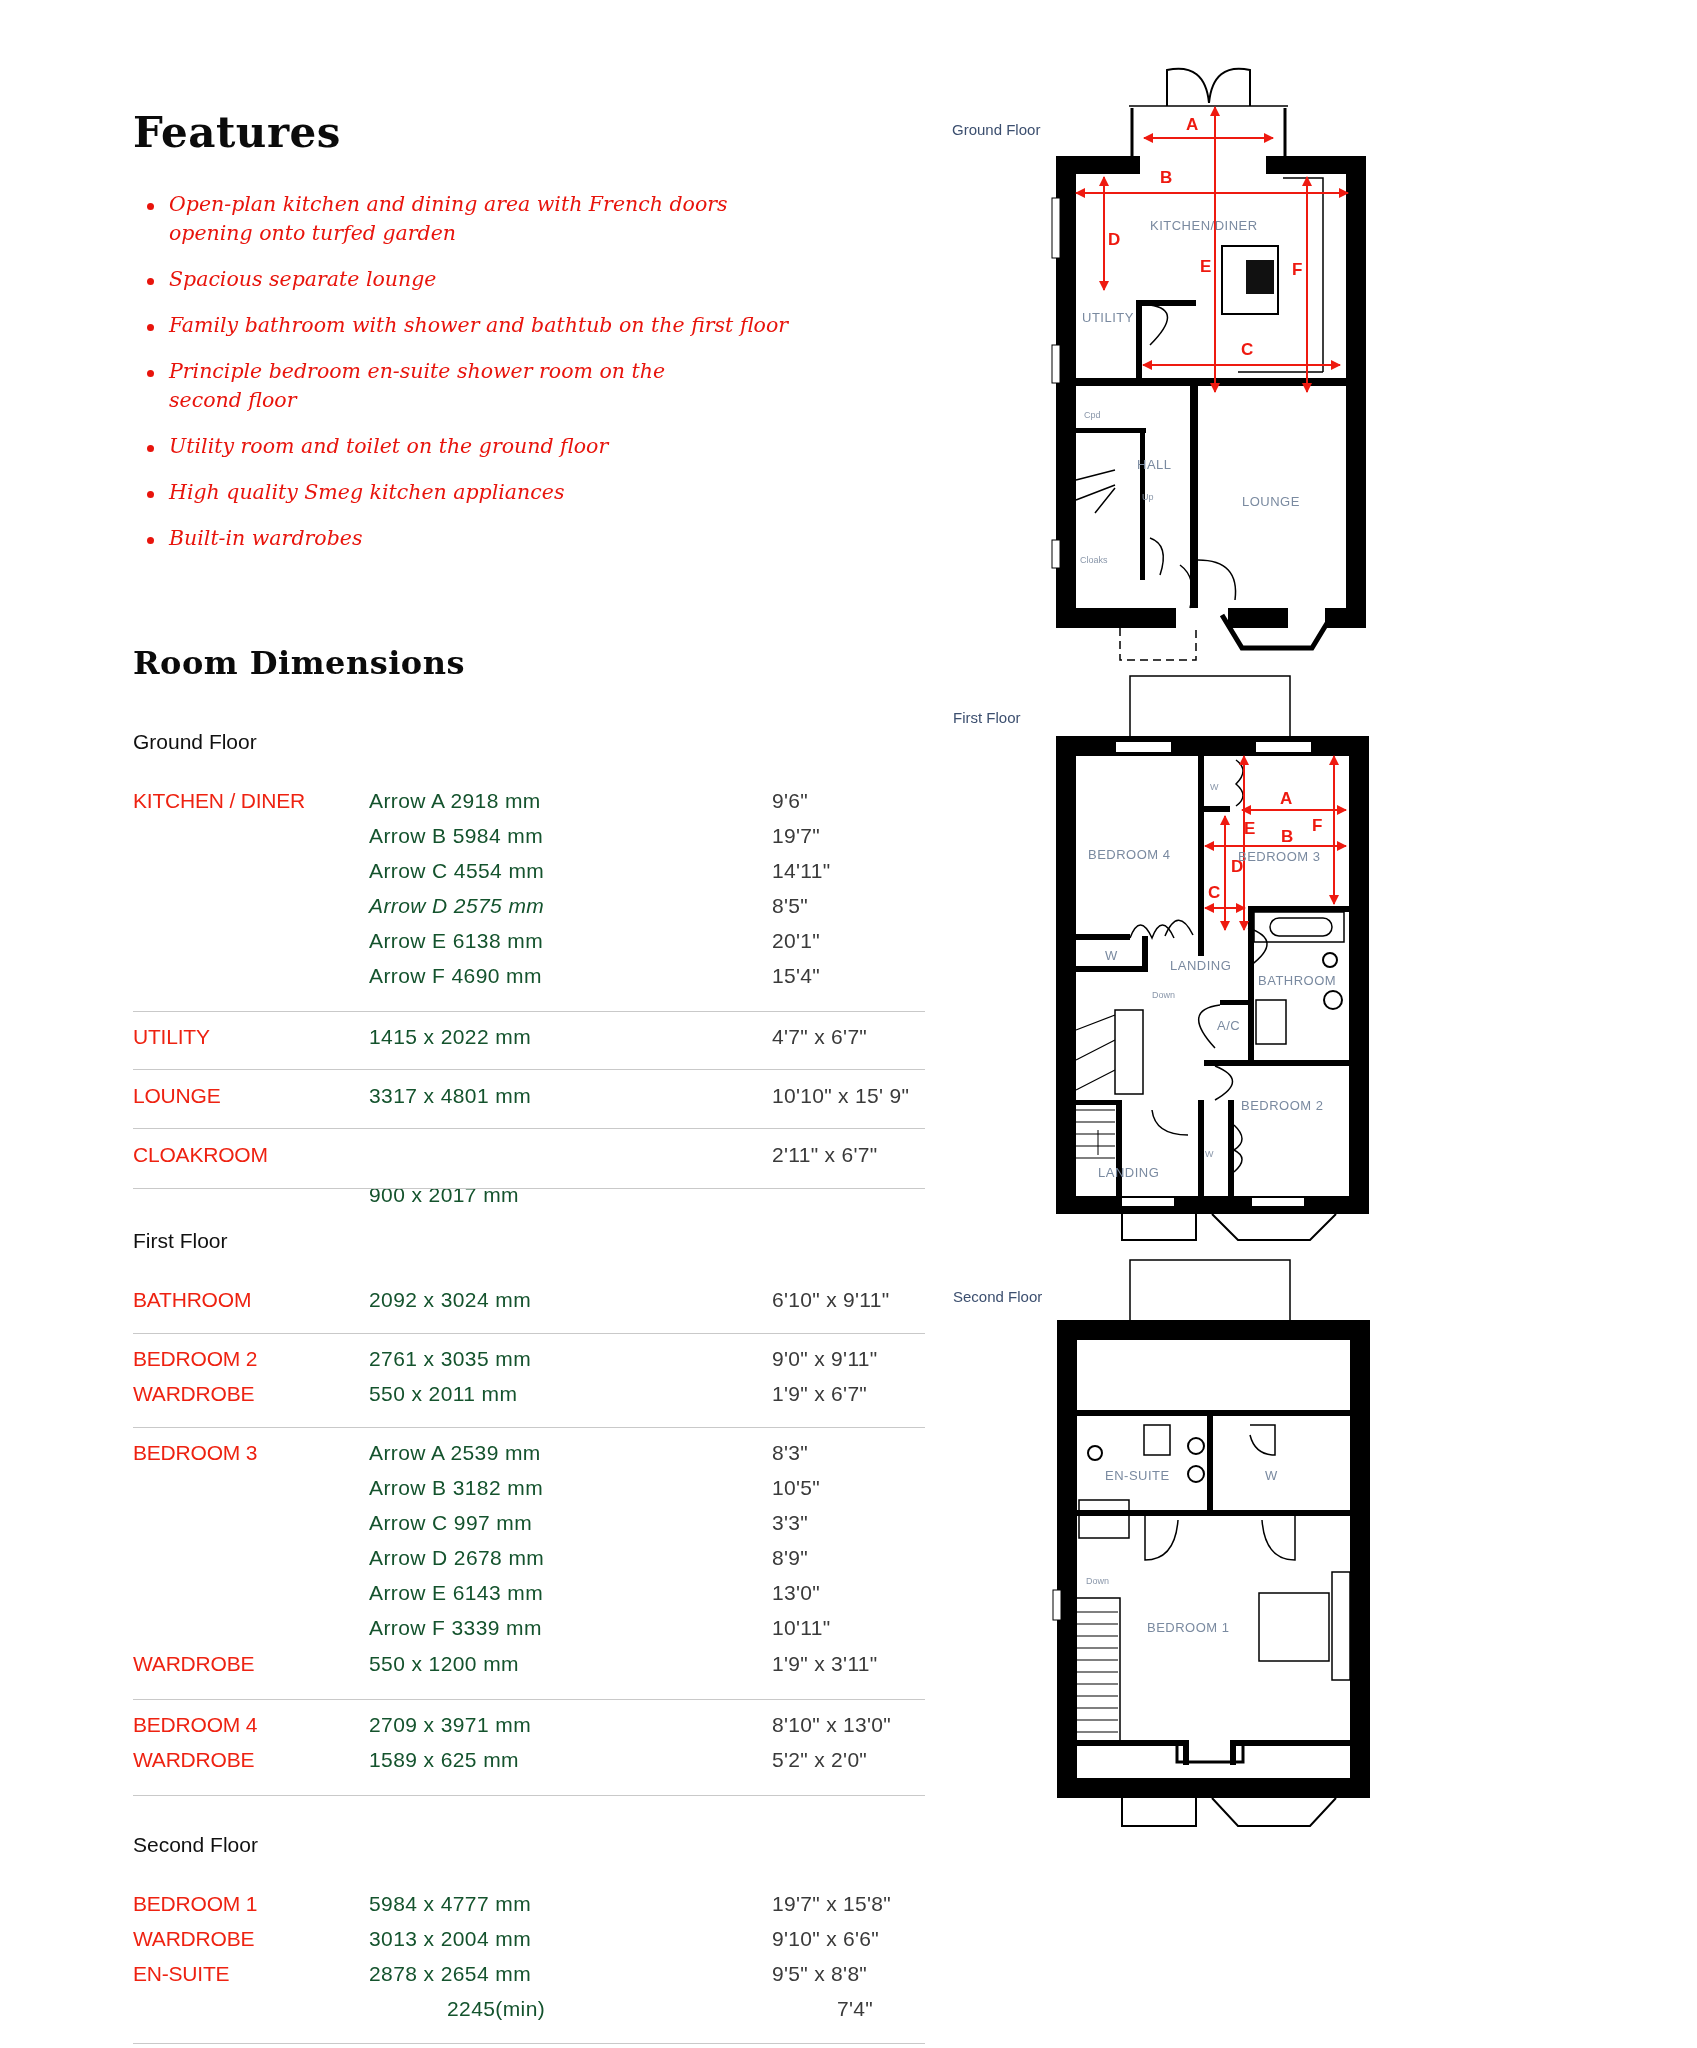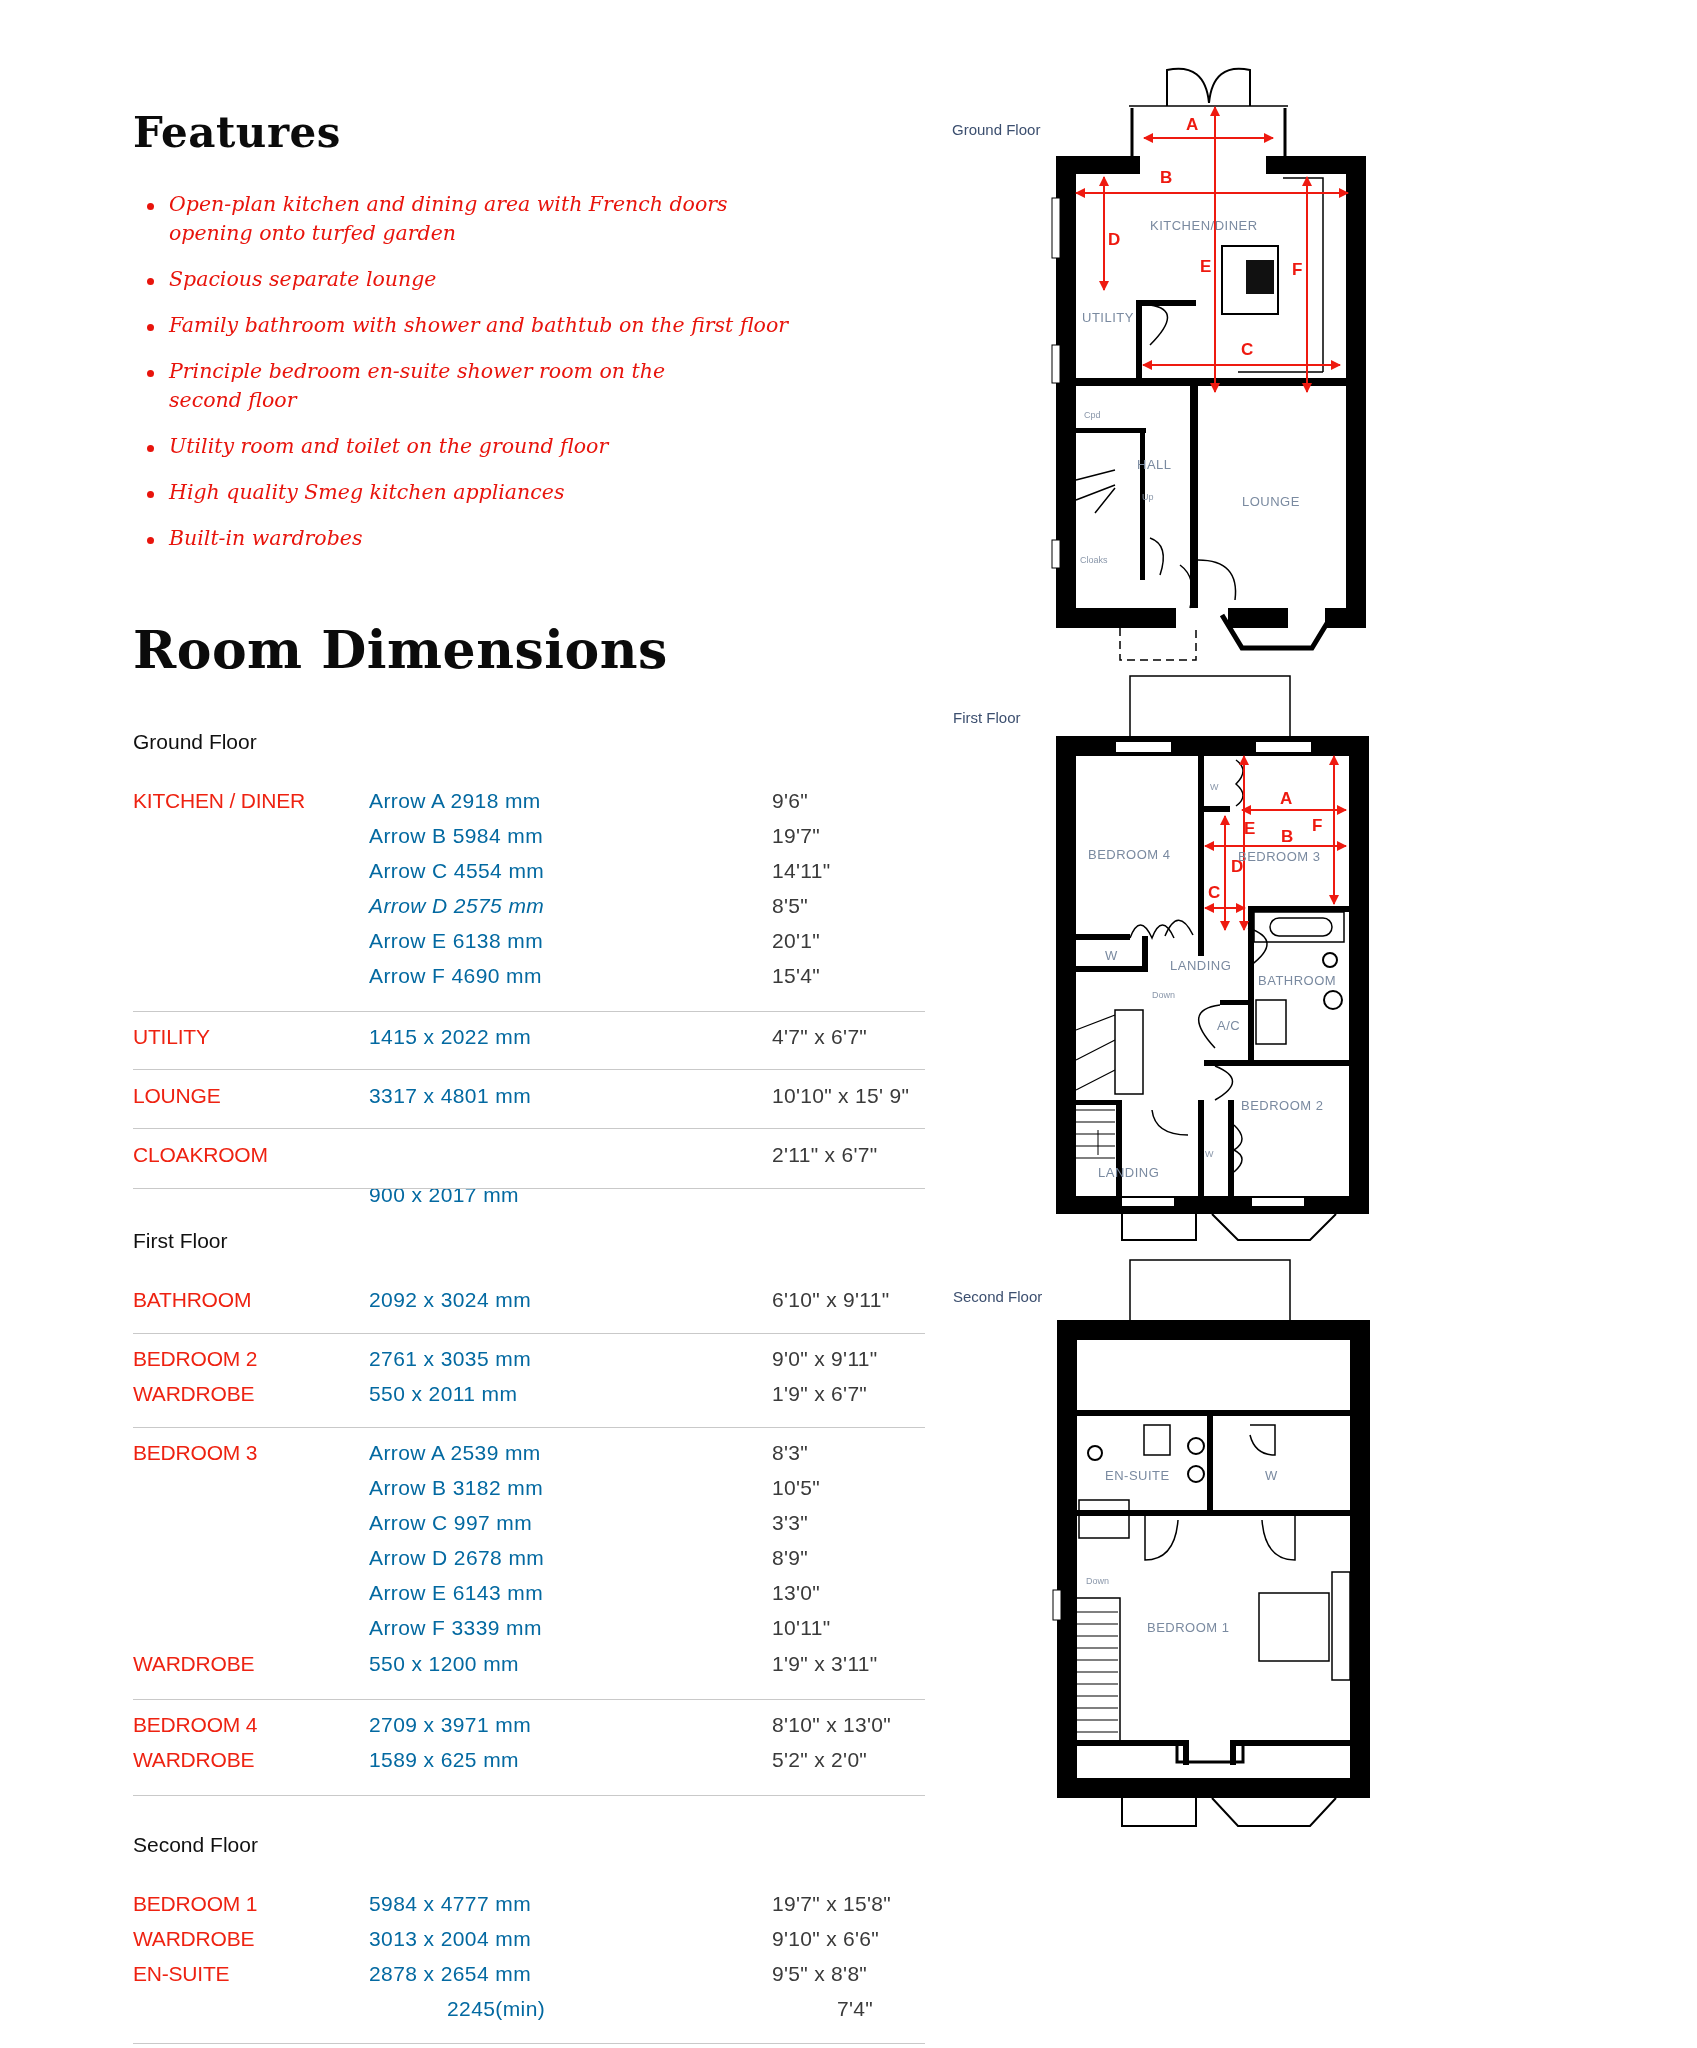--- a/index.html
+++ b/index.html
@@ -1,25 +1,25 @@
 <!DOCTYPE html>
 <html><head>
 <meta charset="utf-8">
 <style>
   html,body{margin:0;padding:0;background:#ffffff;}
   body{width:1697px;height:2048px;position:relative;overflow:hidden;font-family:"Liberation Sans",sans-serif;color:#333;}
   .h1{position:absolute;left:133px;font-family:"DejaVu Serif",serif;font-weight:bold;color:#0b0b0b;letter-spacing:0.5px;}
   #features-title{top:108px;font-size:42px;}
-  #dims-title{top:619px;font-size:52px;}
+  #dims-title{top:644px;font-size:32px;}
   .features{position:absolute;left:133px;top:178px;width:720px;margin:12px;padding:0;list-style:none;}
   .features li{position:relative;padding-left:24px;font-family:"DejaVu Serif",serif;font-style:italic;color:#e8140c;font-size:20.5px;line-height:29px;margin-bottom:17px;}
   .features li::before{content:"";position:absolute;left:2px;top:13px;width:7px;height:7px;border-radius:50%;background:#e8140c;}
   .floor-head{position:absolute;left:133px;font-size:21px;color:#111;}
   .row-label{position:absolute;left:133px;font-size:21px;color:#ee2211;letter-spacing:-0.2px;}
-  .row-mm{position:absolute;left:369px;font-size:21px;color:#0369a1;letter-spacing:0.4px;}
+  .row-mm{position:absolute;left:369px;font-size:21px;color:#14532d;letter-spacing:0.4px;}
   .row-ft{position:absolute;left:772px;font-size:21px;color:#3a3a3a;letter-spacing:0.3px;}
   .rule{position:absolute;left:133px;width:792px;height:1px;background:#c9c9c9;}
   .plan-label{position:absolute;font-size:15px;color:#3c4f6f;}
   svg{position:absolute;}
   .rm{font-family:"Liberation Sans",sans-serif;font-size:13px;fill:#7a8aa0;letter-spacing:0.5px;}
   .sm{font-family:"Liberation Sans",sans-serif;font-size:9px;fill:#8a97aa;}
   .ar{font-family:"Liberation Sans",sans-serif;font-weight:bold;font-size:17px;fill:#ee1a10;}
 </style>
 </head>
 <body>

